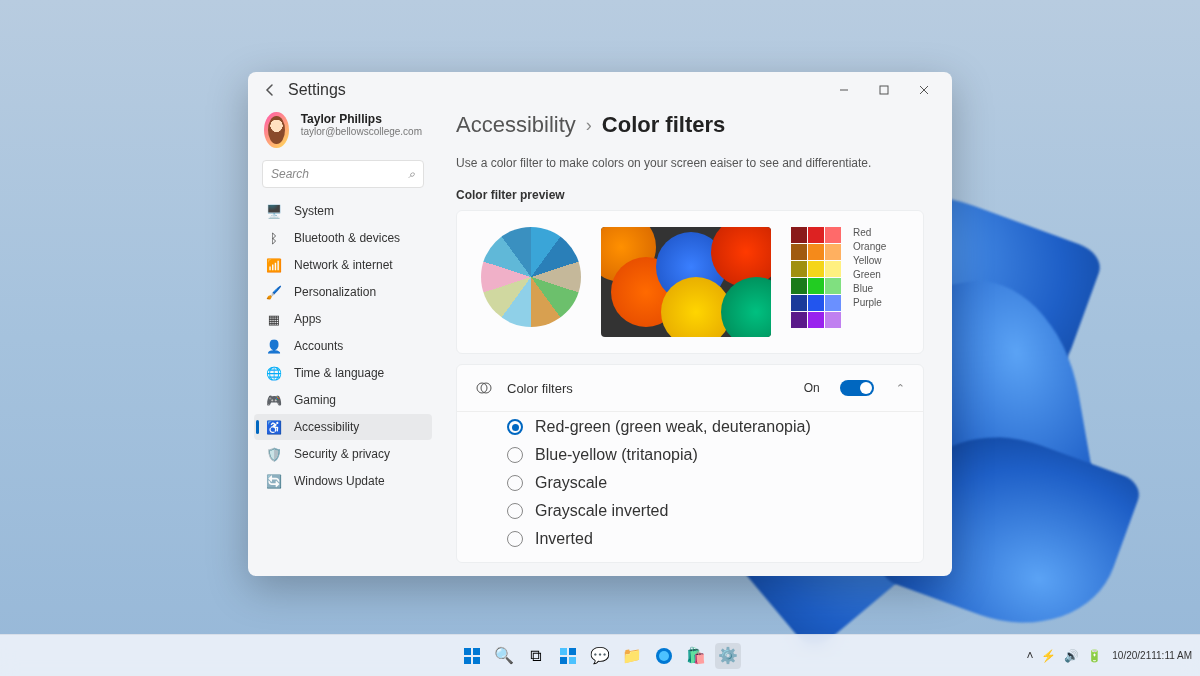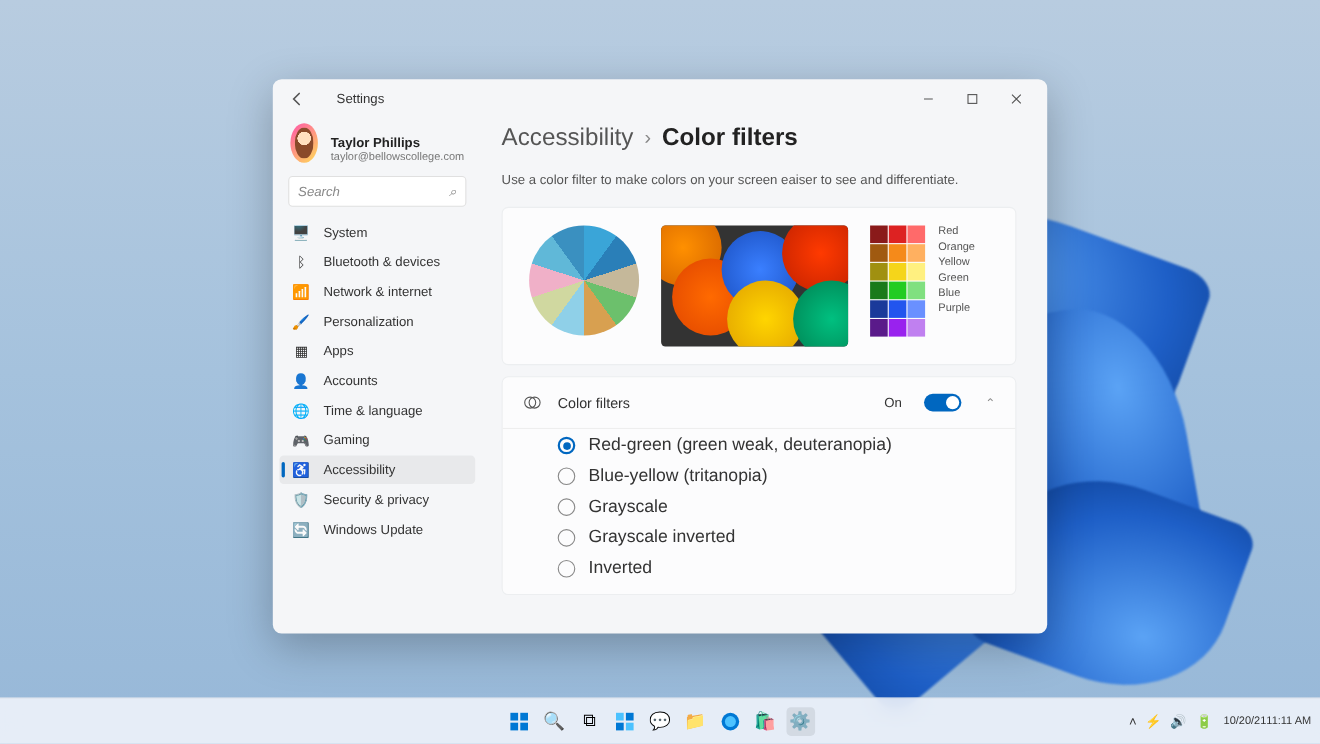--- a/index.html
+++ b/index.html
@@ -11,29 +11,29 @@
 .p1 { width: 280px; height: 200px; top: 80px; left: 200px; transform: rotate(20deg); }
 .p2 { width: 260px; height: 180px; top: 200px; left: 260px; transform: rotate(80deg); }
 .p3 { width: 240px; height: 200px; top: 280px; left: 120px; transform: rotate(140deg); }
 .p4 { width: 300px; height: 220px; top: 60px; left: 40px; transform: rotate(-30deg); }
 .p5 { width: 220px; height: 180px; top: 320px; left: 300px; transform: rotate(200deg); }
 
 
 .window { position: absolute; top: 72px; left: 248px; width: 704px; height: 504px; background: #f5f6f8; border-radius: 8px; box-shadow: 0 12px 40px rgba(0,0,0,.25); overflow: hidden; display: flex; flex-direction: column; }
 .titlebar { height: 36px; display: flex; align-items: center; padding: 0 10px; flex-shrink: 0; }
 .back-btn { width: 24px; height: 24px; display: flex; align-items: center; justify-content: center; color: #555; cursor: pointer; }
-.title-label { font-size: 12px; margin-left: 24px; color: #333; }
+.title-label { font-size: 16px; margin-left: 6px; color: #333; }
 .win-controls { margin-left: auto; display: flex; gap: 4px; }
 .win-btn { width: 36px; height: 28px; display: flex; align-items: center; justify-content: center; color: #555; cursor: pointer; }
 
 .window-body { flex: 1; display: flex; overflow: hidden; }
 
 
 .sidebar { width: 190px; flex-shrink: 0; padding: 0 6px 10px 6px; display: flex; flex-direction: column; }
-.user-block { display: flex; align-items: flex-end; padding: 4px 10px 12px 10px; gap: 12px; }
+.user-block { display: flex; align-items: flex-start; padding: 4px 10px 12px 10px; gap: 12px; }
 .avatar { width: 36px; height: 36px; border-radius: 50%; background: linear-gradient(135deg,#f5a, #fd5); position: relative; overflow: hidden; }
 .avatar::after { content:""; position:absolute; inset:4px; background: radial-gradient(circle at 50% 35%, #ffe0c0 30%, transparent 31%), linear-gradient(#8a4a2a,#8a4a2a); border-radius:50%; }
 .user-name { font-size: 12px; font-weight: 600; color: #222; }
 .user-email { font-size: 10px; color: #777; }
 .search-box { margin: 0 8px 10px 8px; height: 28px; background: #fff; border: 1px solid #e0e0e0; border-radius: 4px; display: flex; align-items: center; padding: 0 8px; font-size: 12px; color: #888; font-style: italic; }
 .search-box span:first-child { flex:1; }
 .nav-list { display: flex; flex-direction: column; gap: 1px; }
 .nav-item { height: 26px; display: flex; align-items: center; padding: 0 12px; gap: 12px; font-size: 12px; color: #333; border-radius: 4px; cursor: pointer; }
 .nav-item.selected { background: #e8e9eb; position: relative; }
 .nav-item.selected::before { content:""; position:absolute; left:2px; top:6px; bottom:6px; width:3px; background:#0067c0; border-radius:2px; }
@@ -199,20 +199,21 @@
     </div>
 
     <div class="main">
       <div class="breadcrumb">
         <span class="crumb-parent">Accessibility</span>
         <span class="crumb-sep">›</span>
         <span class="crumb-current">Color filters</span>
       </div>
       <div class="description">Use a color filter to make colors on your screen eaiser to see and differentiate.</div>
 
+      <div class="section-label">Color filter preview</div>
       <div class="card preview-card">
         <div class="pie"></div>
         <div class="photo">
           <div class="fan f6"></div>
             <div class="fan f1"></div>
             <div class="fan f3"></div>
             <div class="fan f2"></div>
             <div class="fan f4"></div>
             <div class="fan f5"></div>
         </div>

